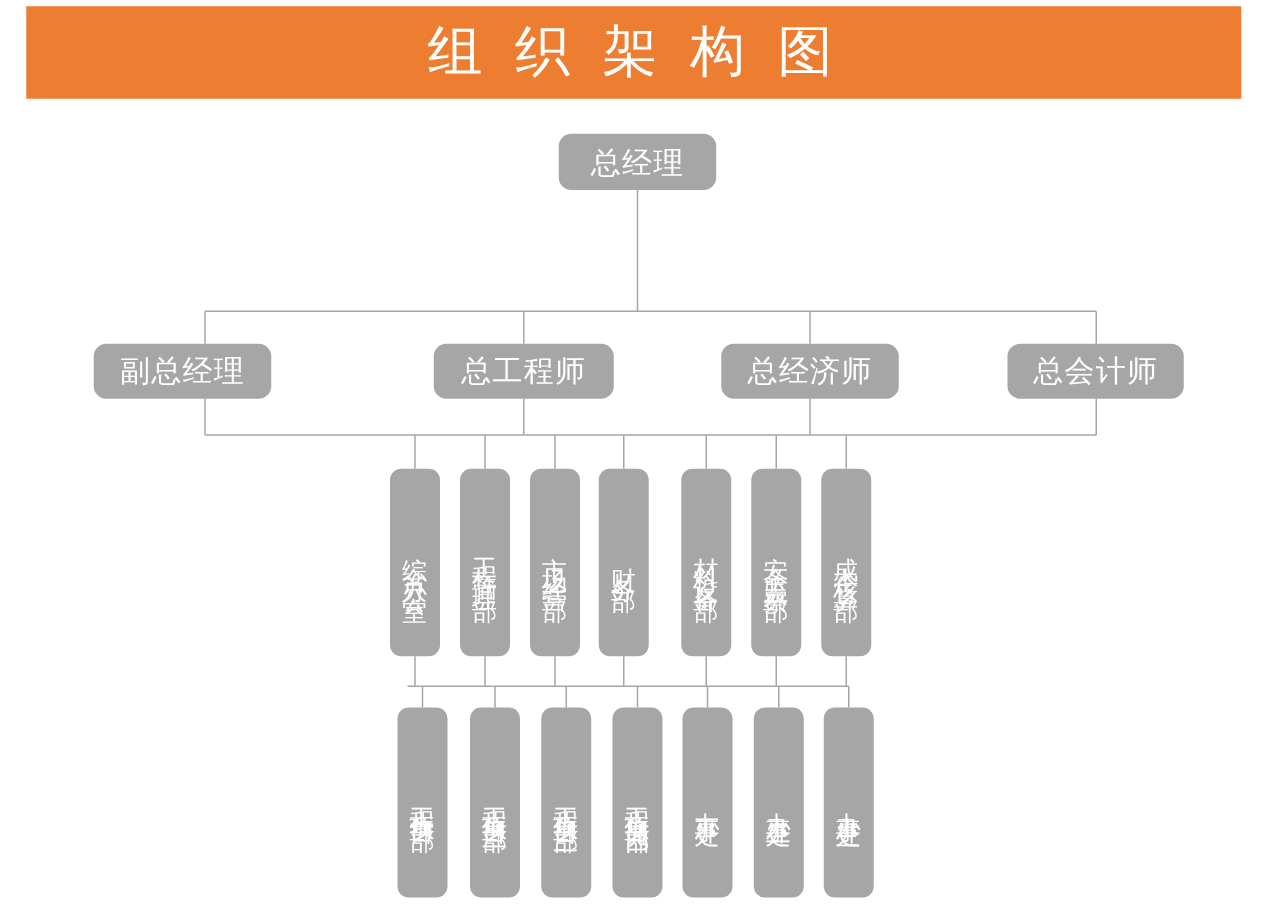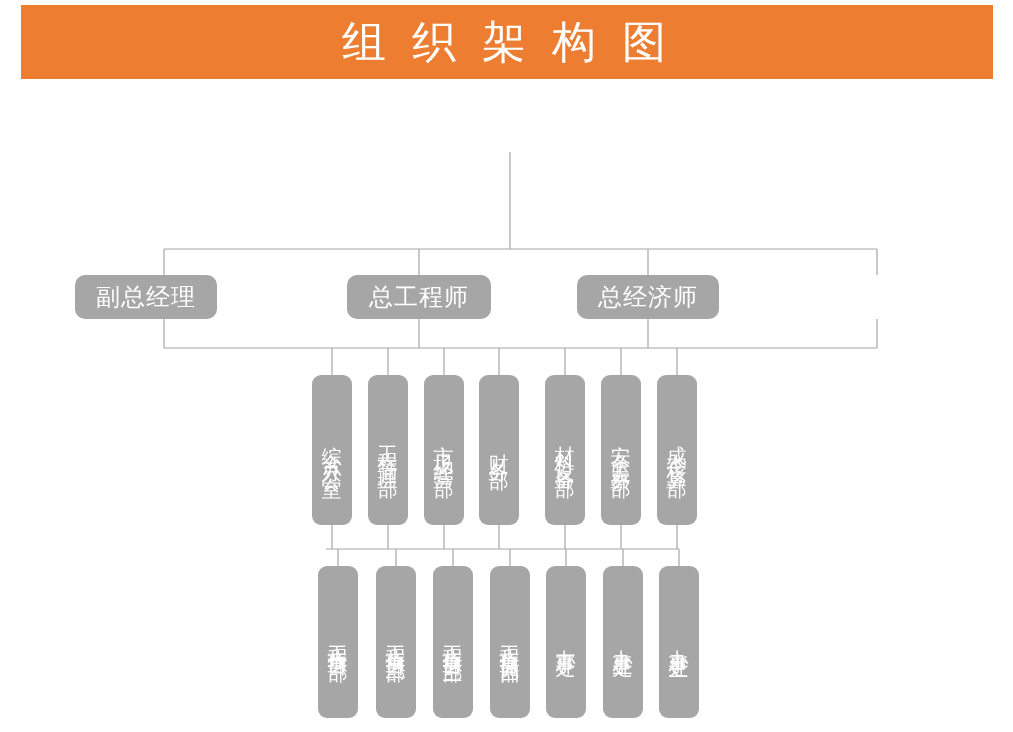--- a/index.html
+++ b/index.html
@@ -55,29 +55,35 @@
          M164 249H877
          M164 249V275 M419 249V275 M648 249V275 M877 249V275
          M164 319V348 M419 319V348 M648 319V348 M877 319V348
          M164 348H877
          M332 348V375 M388 348V375 M444 348V375 M499 348V375 M565 348V375 M621 348V375 M677 348V375
          M332 525V549 M388 525V549 M444 525V549 M499 525V549 M565 525V549 M621 525V549 M677 525V549
          M326 549H679
          M338 549V566 M396 549V566 M453 549V566 M510 549V566 M566 549V566 M623 549V566 M679 549V566"></path>
   </svg>
 
+  <div class="box hbox" style="left:447px;top:107px;width:126px;height:45px">
+    <span class="hlabel">总经理</span>
+  </div>
 
   <div class="box hbox" style="left:75px;top:275px;width:142px;height:44px">
     <span class="hlabel">副总经理</span>
   </div>
   <div class="box hbox" style="left:577px;top:275px;width:142px;height:44px">
     <span class="hlabel">总经济师</span>
   </div>
   <div class="box hbox" style="left:347px;top:275px;width:144px;height:44px">
     <span class="hlabel">总工程师</span>
+  </div>
+  <div class="box hbox" style="left:806px;top:275px;width:141px;height:44px">
+    <span class="hlabel">总会计师</span>
   </div>
 
   <div class="box vbox lvl3" style="left:312px;top:375px;width:40px;height:150px">
     <span class="vlabel">综合办公室</span>
   </div>
   <div class="box vbox lvl3" style="left:368px;top:375px;width:40px;height:150px">
     <span class="vlabel">工程管理部</span>
   </div>
   <div class="box vbox lvl3" style="left:424px;top:375px;width:40px;height:150px">
     <span class="vlabel">市场经营部</span>

